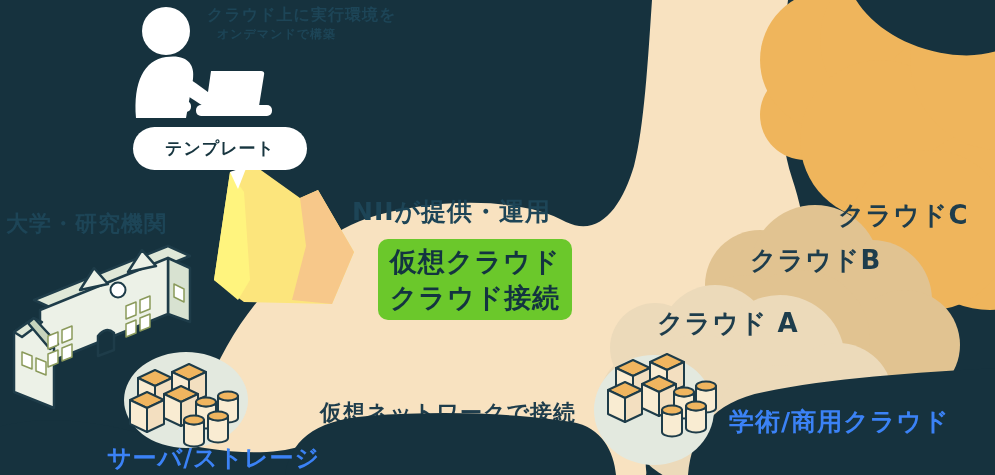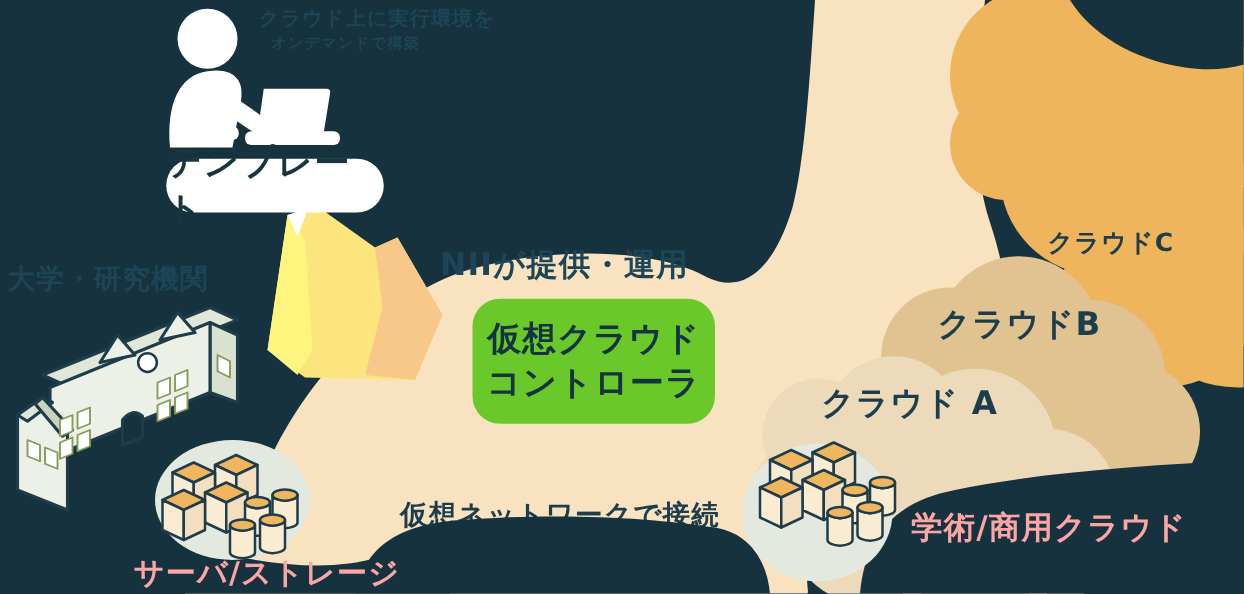--- a/index.html
+++ b/index.html
@@ -11,31 +11,31 @@
   .stage svg{position:absolute;left:0;top:0;pointer-events:none;}
   #bg-art{z-index:0;}
   #cover-art{z-index:2;}
   #icon-art{z-index:3;}
   .t{
     position:absolute;font-weight:bold;color:#1e3d4c;
     letter-spacing:1px;white-space:nowrap;z-index:4;line-height:1.2;
   }
   
   .faint{color:#1d4557;z-index:4;}
-  .faint-darker{color:#fca5a5;z-index:4;padding-left:17px;}
+  .faint-darker{color:#3b82f6;z-index:4;padding-left:17px;}
   .note-network{z-index:1;color:#1e3d4c;}
   .pill{
     position:absolute;left:133px;top:127px;width:174px;height:43px;
     background:#ffffff;border-radius:22px;z-index:4;
     display:flex;align-items:center;justify-content:center;
   }
-  .pill span{font-weight:bold;font-size:28px;color:#17353f;letter-spacing:1px;}
+  .pill span{font-weight:bold;font-size:17px;color:#17353f;letter-spacing:1px;}
   .controller{
-    position:absolute;left:378px;top:239px;width:194px;height:100px;
-    background:#6bc82b;border-radius:22px;z-index:4;
+    position:absolute;left:378px;top:239px;width:194px;height:81px;
+    background:#6bc82b;border-radius:10px;z-index:4;
     display:flex;align-items:center;justify-content:center;text-align:center;
   }
   .controller .lbl{font-weight:bold;font-size:27px;line-height:1.3;color:#133440;letter-spacing:1px;}
 </style>
 </head>
 <body>
 
 <div class="stage">
 
   <svg id="bg-art" width="995" height="475" viewBox="0 0 995 475">
@@ -215,27 +215,27 @@
 
   <div class="pill">
     <span>テンプレート</span>
   </div>
 
   <div class="t faint" style="left:352px;top:197px;font-size:25px;">NIIが提供・運用</div>
 
   <div class="controller">
     <div class="lbl">
       <span>仮想クラウド</span><br>
-      <span>コントローラ</span>
+      <span>クラウド接続</span>
     </div>
   </div>
 
 
   <div class="t faint" style="left:6px;top:211px;font-size:22px;">大学・研究機関</div>
   <div class="t faint-darker" style="left:90px;top:444px;font-size:24px;text-align:right;">サーバ/ストレージ</div>
 
   <div class="t" style="left:657px;top:308px;font-size:26px;">クラウド A</div>
   <div class="t" style="left:750px;top:245px;font-size:26px;">クラウドB</div>
-  <div class="t" style="left:838px;top:182px;font-size:20px;">クラウドC</div>
+  <div class="t" style="left:838px;top:200px;font-size:26px;">クラウドC</div>
 
   <div class="t faint-darker" style="left:712px;top:407px;font-size:25px;">学術/商用クラウド</div>
 
 </div>
 
 </body></html>

